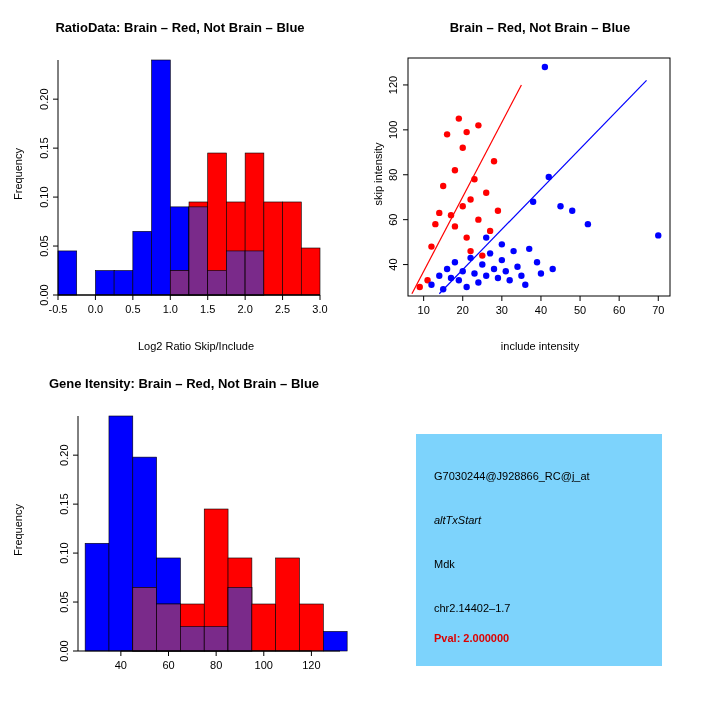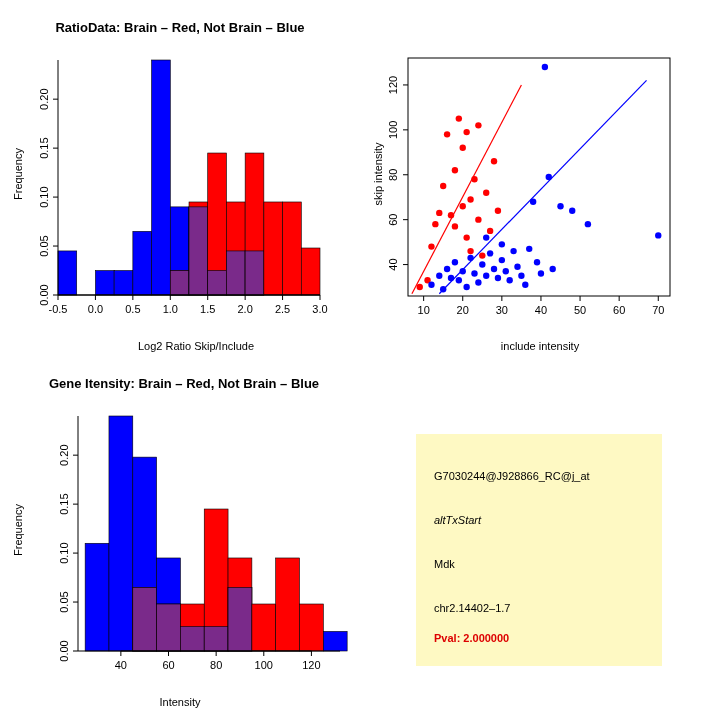--- a/index.html
+++ b/index.html
@@ -2,21 +2,21 @@
 <html><head>
 <meta charset="utf-8">
 <style>
   html,body{margin:0;padding:0;background:#ffffff;}
   body{width:720px;height:720px;font-family:"Liberation Sans",sans-serif;color:#000;}
   #root{position:relative;width:720px;height:528px;}
   .panel{position:absolute;}
   .ptitle{font-size:13px;font-weight:bold;text-align:center;}
   .axlabel{font-size:11px;text-align:center;}
   svg{display:block;}
-  .infobox{background:#fef9c3;}
+  .infobox{background:#7dd3fc;}
   .infoline{font-size:11px;color:#000;}
   .infoline.pval{color:#dd0000;font-weight:bold;}
 </style>
 </head>
 <body>
 
 <div id="root">
 
   <div class="panel" style="left:0;top:0;width:360px;height:360px;">
     <div class="ptitle" style="position:absolute;left:0;top:20px;width:360px;">RatioData: Brain – Red, Not Brain – Blue</div>
@@ -79,20 +79,21 @@
           <text x="48" y="148.125" font-size="11" font-family="Liberation Sans, sans-serif" fill="#000" text-anchor="middle" transform="rotate(-90 48 148.125)">0.15</text>
           <line x1="58" y1="99.16666666666666" x2="53" y2="99.16666666666666" stroke="#000" stroke-width="1"></line>
           <text x="48" y="99.16666666666666" font-size="11" font-family="Liberation Sans, sans-serif" fill="#000" text-anchor="middle" transform="rotate(-90 48 99.16666666666666)">0.20</text>
         </g>
     </svg>
     <div class="axlabel" style="position:absolute;left:16px;top:340px;width:360px;">Log2 Ratio Skip/Include</div>
     <div class="axlabel" style="position:absolute;left:-62px;top:168px;width:160px;transform:rotate(-90deg);">Frequency</div>
   </div>
 
   <div class="panel" style="left:360px;top:0;width:360px;height:360px;">
+    <div class="ptitle" style="position:absolute;left:0;top:20px;width:360px;">Brain – Red, Not Brain – Blue</div>
     <svg width="360" height="360" viewBox="0 0 360 360">
       <rect x="48" y="58" width="262" height="238" fill="none" stroke="#000" stroke-width="1"></rect>
       <g id="sc-lines">
           <line x1="51.91044776119403" y1="293.75471698113205" x2="161.40298507462686" y2="84.94339622641508" stroke="#ff0000" stroke-width="1.2"></line>
           <line x1="79.28358208955224" y1="293.75471698113205" x2="286.53731343283584" y2="80.45283018867923" stroke="#0000ff" stroke-width="1.2"></line>
         </g>
       <g id="sc-points">
           <circle cx="59.73134328358209" cy="287.0188679245283" r="3.2" fill="#ff0000"></circle>
           <circle cx="67.55223880597015" cy="280.2830188679245" r="3.2" fill="#ff0000"></circle>
           <circle cx="71.46268656716418" cy="246.60377358490567" r="3.2" fill="#ff0000"></circle>
@@ -236,21 +237,20 @@
           <line x1="58" y1="246.04166666666666" x2="53" y2="246.04166666666666" stroke="#000" stroke-width="1"></line>
           <text x="48" y="246.04166666666666" font-size="11" font-family="Liberation Sans, sans-serif" fill="#000" text-anchor="middle" transform="rotate(-90 48 246.04166666666666)">0.05</text>
           <line x1="58" y1="197.08333333333331" x2="53" y2="197.08333333333331" stroke="#000" stroke-width="1"></line>
           <text x="48" y="197.08333333333331" font-size="11" font-family="Liberation Sans, sans-serif" fill="#000" text-anchor="middle" transform="rotate(-90 48 197.08333333333331)">0.10</text>
           <line x1="58" y1="148.125" x2="53" y2="148.125" stroke="#000" stroke-width="1"></line>
           <text x="48" y="148.125" font-size="11" font-family="Liberation Sans, sans-serif" fill="#000" text-anchor="middle" transform="rotate(-90 48 148.125)">0.15</text>
           <line x1="58" y1="99.16666666666666" x2="53" y2="99.16666666666666" stroke="#000" stroke-width="1"></line>
           <text x="48" y="99.16666666666666" font-size="11" font-family="Liberation Sans, sans-serif" fill="#000" text-anchor="middle" transform="rotate(-90 48 99.16666666666666)">0.20</text>
         </g>
     </svg>
-    <div class="axlabel" style="position:absolute;left:0;top:340px;width:360px;">Intensity</div>
     <div class="axlabel" style="position:absolute;left:-62px;top:168px;width:160px;transform:rotate(-90deg);">Frequency</div>
   </div>
 
   <div class="panel infobox" style="left:416px;top:434px;width:246px;height:232px;">
     <div class="infoline" style="position:absolute;left:18px;top:36px;">G7030244@J928866_RC@j_at</div>
     <div class="infoline" style="position:absolute;left:18px;top:80px;font-style:italic;">altTxStart</div>
     <div class="infoline" style="position:absolute;left:18px;top:124px;">Mdk</div>
     <div class="infoline" style="position:absolute;left:18px;top:168px;">chr2.14402–1.7</div>
     <div class="infoline pval" style="position:absolute;left:18px;top:198px;">Pval: 2.000000</div>
   </div>

